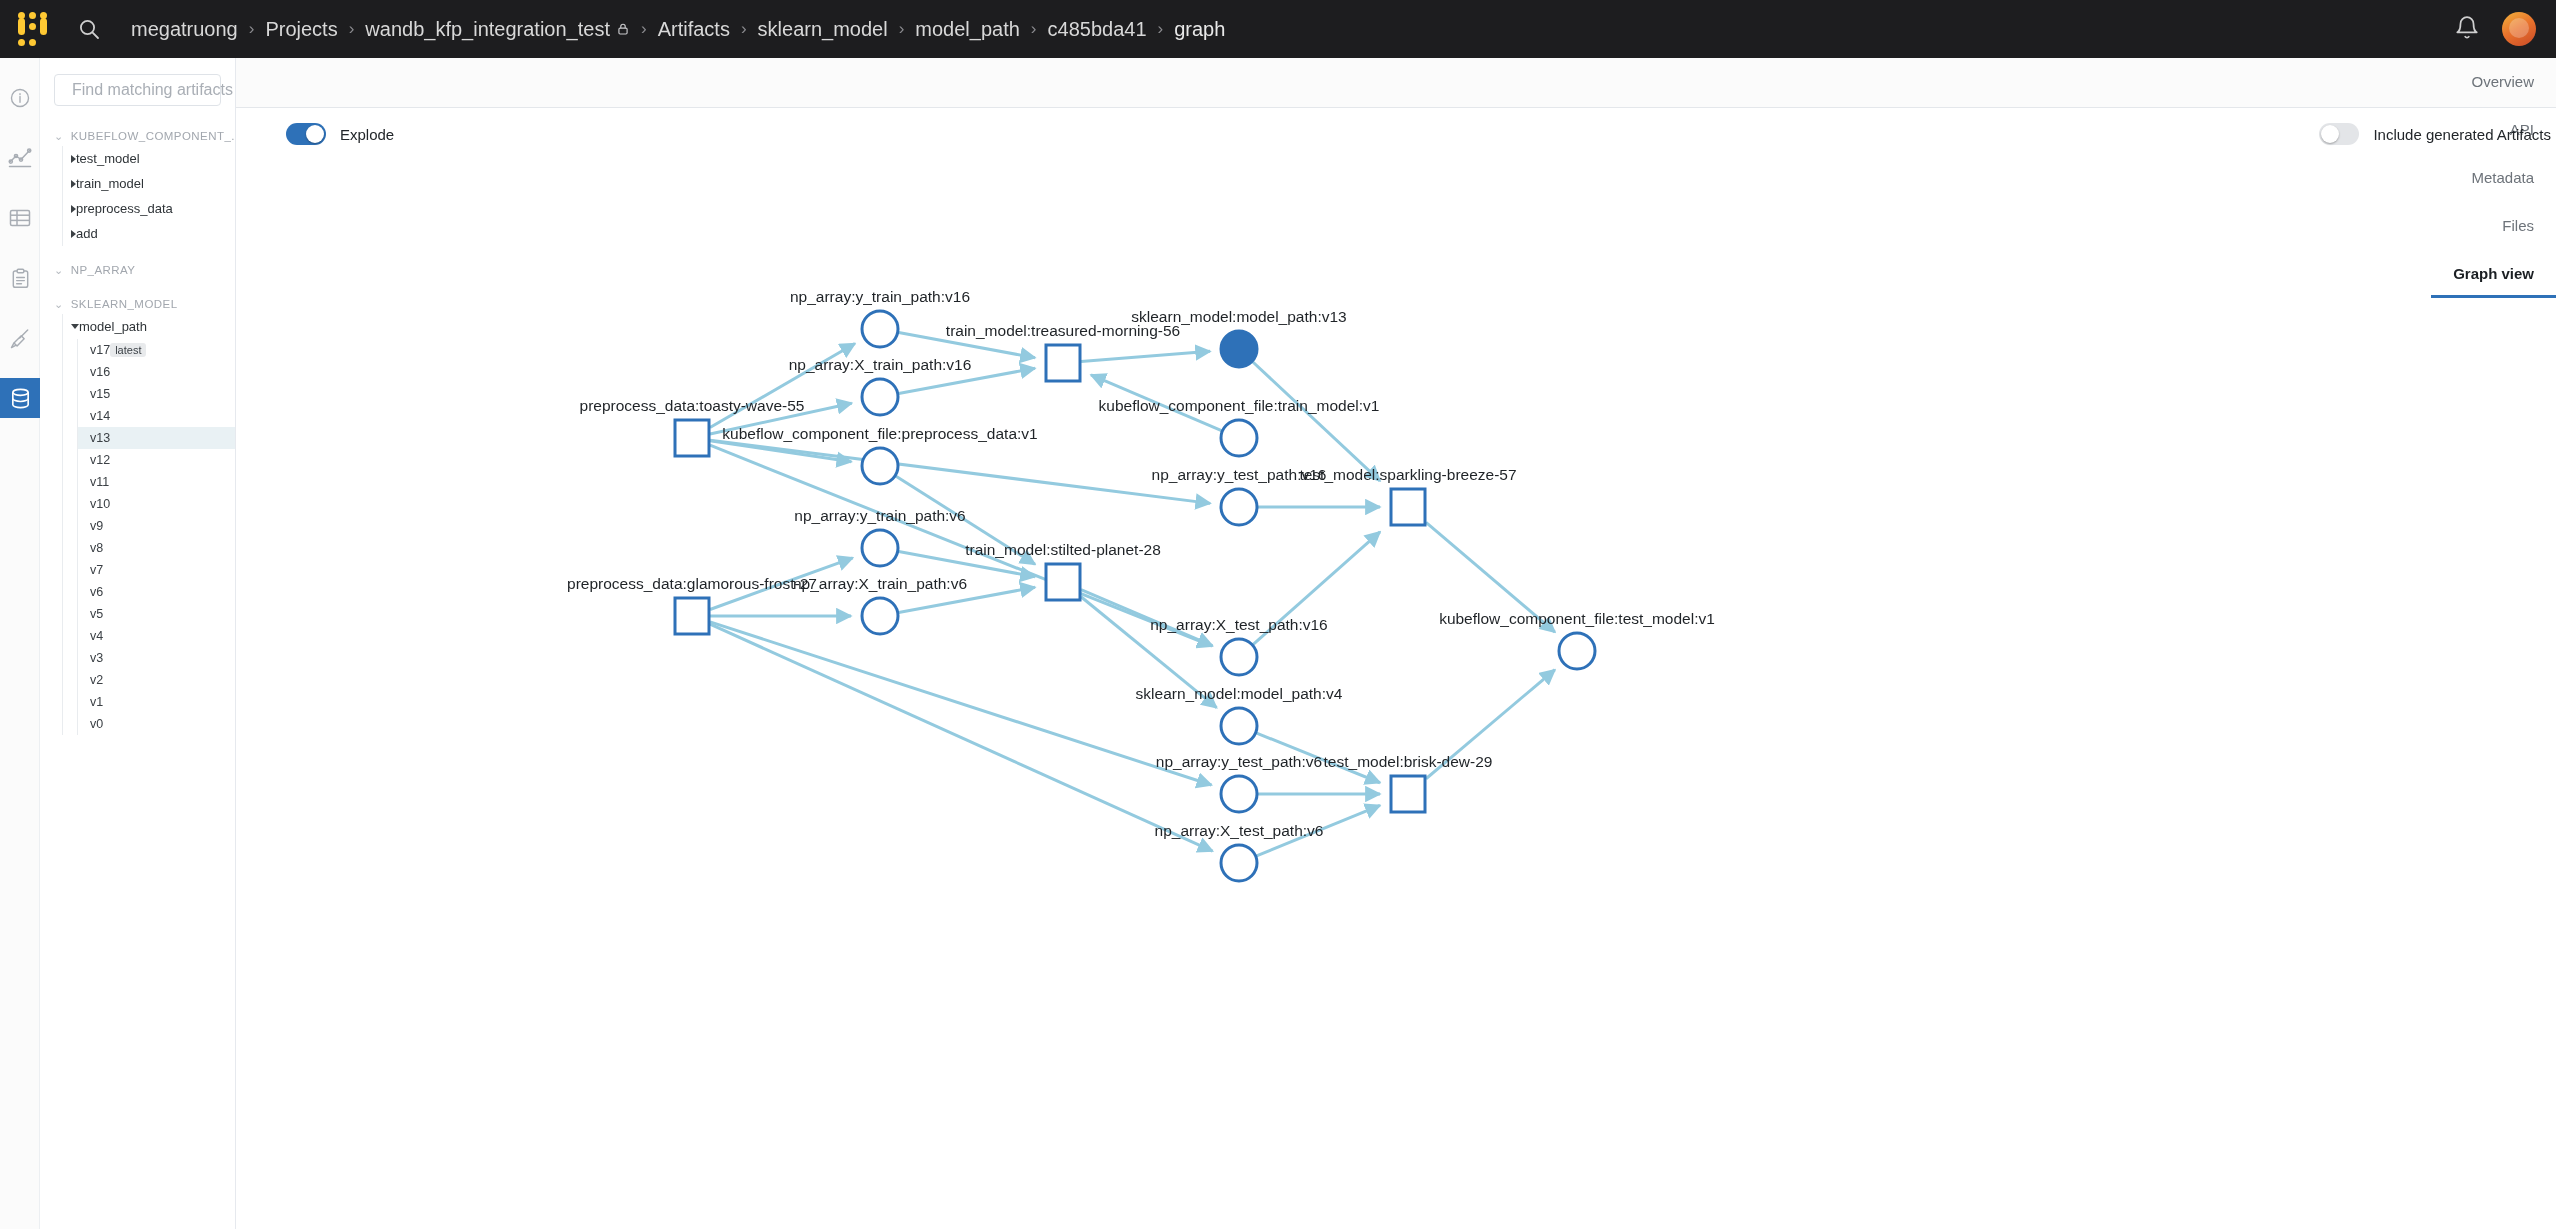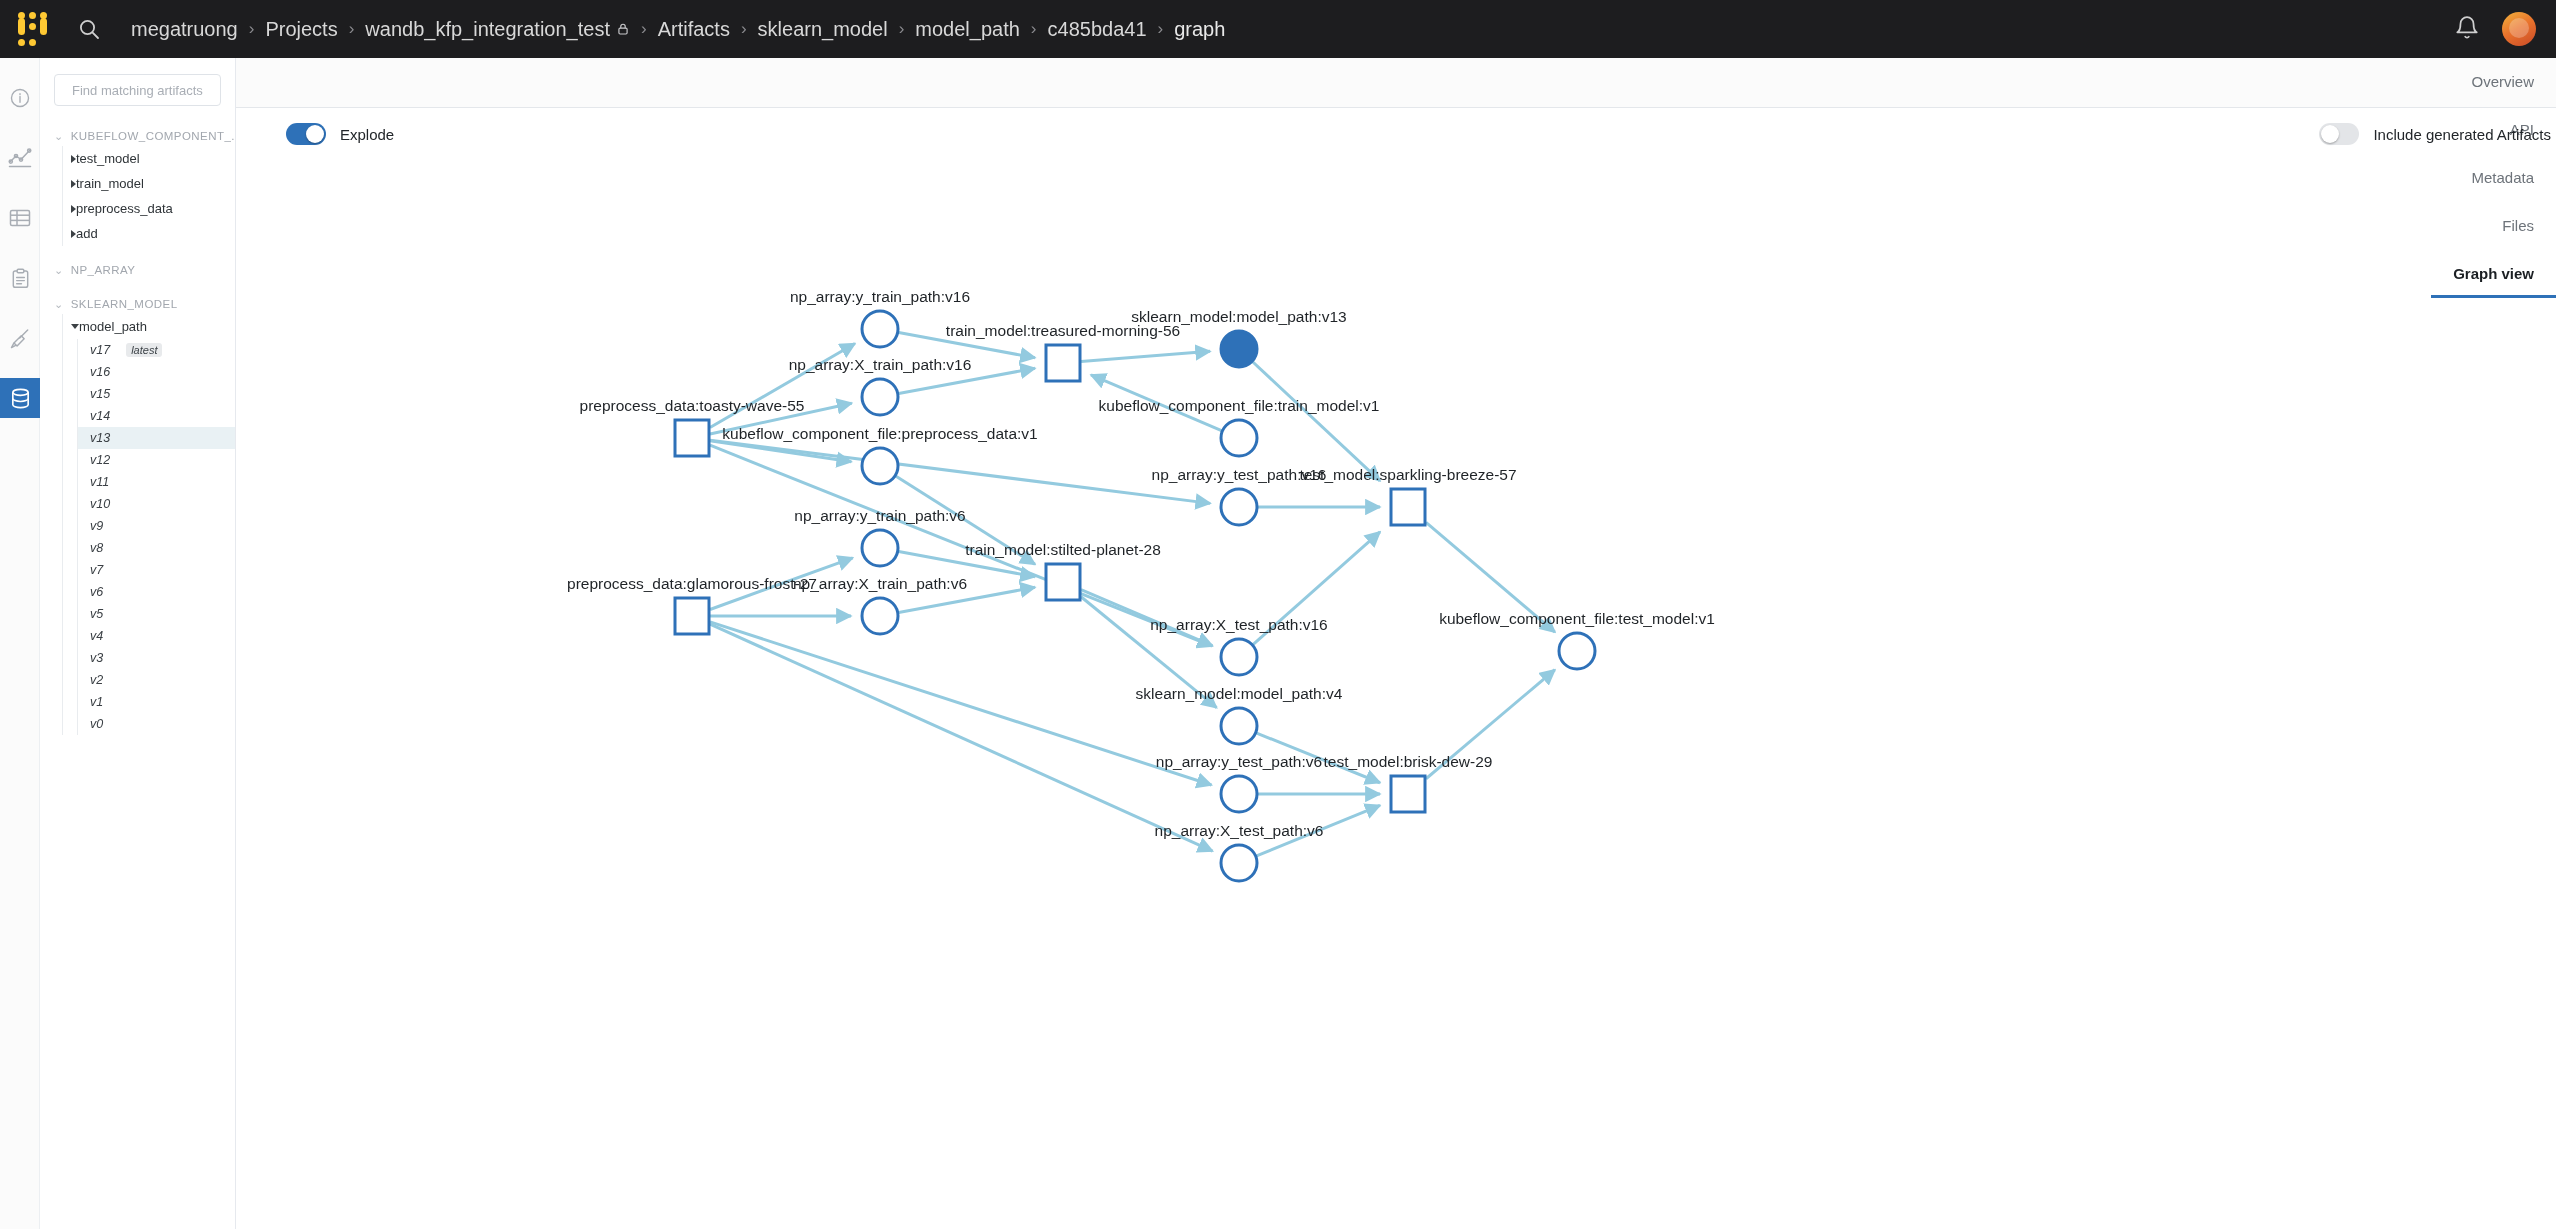--- a/index.html
+++ b/index.html
@@ -84,21 +84,21 @@
   }
   #searchbox {
     margin: 16px 14px 0 14px;
     height: 32px;
     border: 1px solid #dfe3e8; border-radius: 4px;
     display: flex; align-items: center; gap: 7px;
     padding: 0 8px;
   }
   #searchbox input {
     border: none; outline: none; flex: 1;
-    font-size: 13px; color: #7f1d1d;
+    font-size: 16px; color: #7f1d1d;
     font-family: "Liberation Sans", sans-serif;
     background: transparent;
   }
   #searchbox input::placeholder { color: #a9aeb5; }
 
   #tree { margin-top: 20px; font-size: 12.5px; }
   .grp-header {
     display: flex; align-items: center; gap: 7px;
     padding: 4px 0 4px 14px;
     color: #a2a7ae; font-size: 11.5px; letter-spacing: .45px;
@@ -111,23 +111,23 @@
     color: #2f3438; font-size: 13px; cursor: pointer;
     white-space: nowrap;
   }
   .caret { width: 0; height: 0; flex: 0 0 auto; }
   .caret.right { border-left: 5px solid #3c4145; border-top: 4px solid transparent; border-bottom: 4px solid transparent; }
   .caret.down  { border-top: 5px solid #3c4145; border-left: 4px solid transparent; border-right: 4px solid transparent; }
   .chev { color:#b4b9bf; font-size: 11px; line-height: 1; }
 
   .ver-body { border-left: 1px solid #e9ecef; margin-left: 36px; }
   .ver-row {
-    display: flex; align-items: flex-end; gap: 16px;
+    display: flex; align-items: flex-end; gap: 0;
     padding: 4px 0 4px 12px; margin-right: 0px;
-    color: #3b4045; font-size: 12.5px; cursor: pointer; font-style: italic;
+    color: #3b4045; font-size: 12.5px; cursor: pointer;
   }
   .ver-row.sel { background: #e9f1f4; }
   .badge {
     background: #e8eaec; color: #3d4348;
     font-size: 11px; border-radius: 3px; padding: 1px 5px;
   }
 
   
   #main {
     position: absolute; left: 236px; top: 58px;

